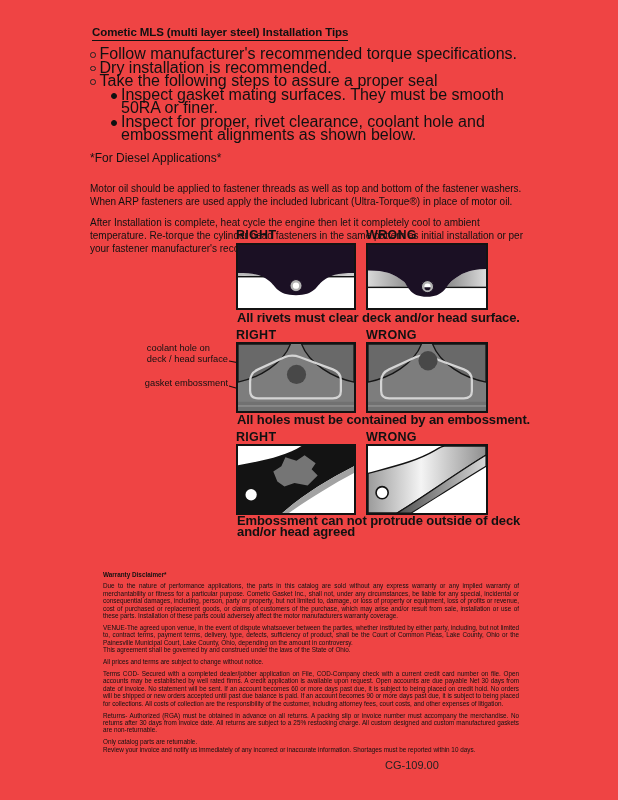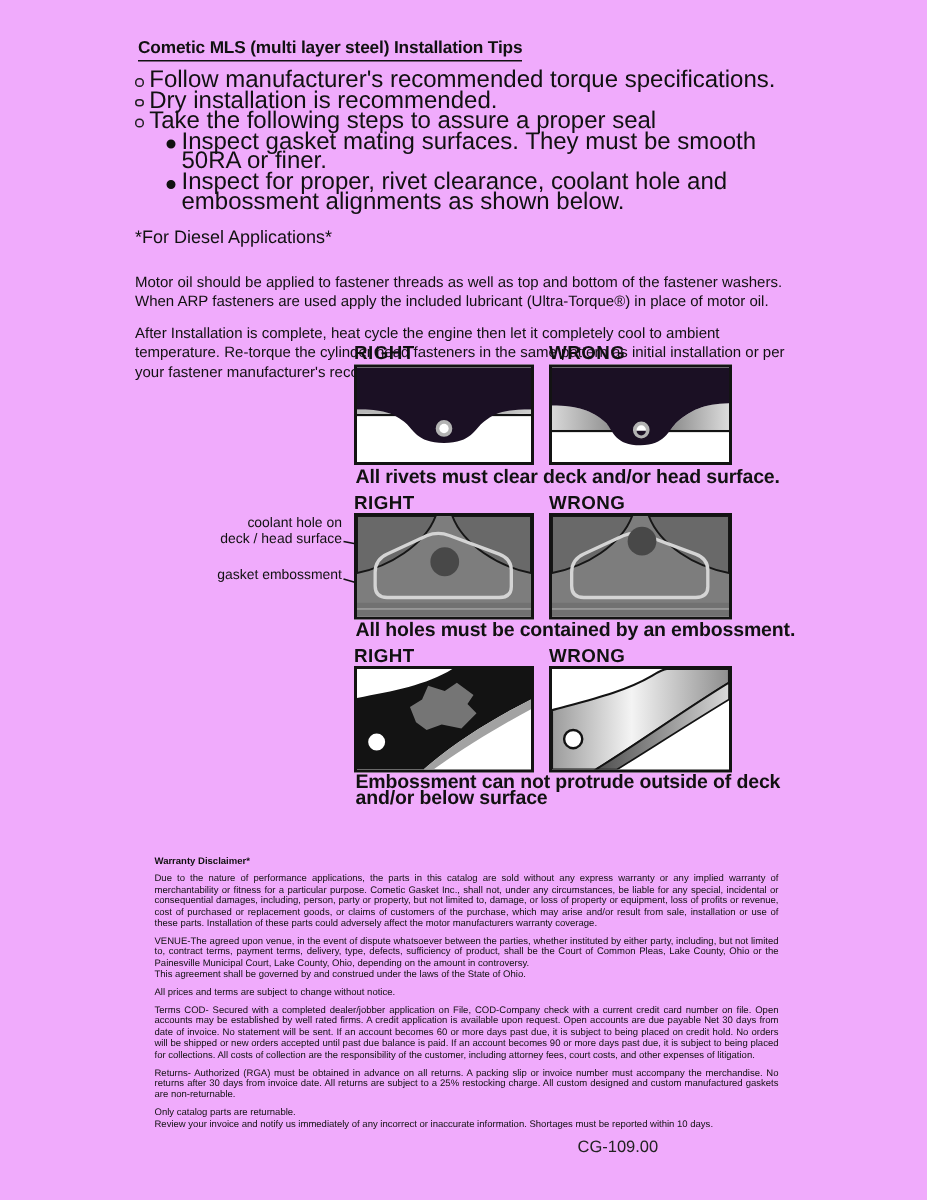--- a/index.html
+++ b/index.html
@@ -1,16 +1,16 @@
 <!DOCTYPE html>
 <html><head>
 <meta charset="utf-8">
 <style>
   html,body{margin:0;padding:0;background:#ffffff;}
-  .page{position:relative;width:618px;height:800px;background:#f0abfc;overflow:hidden;
+  .page{position:relative;width:618px;height:800px;background:#ef4444;overflow:hidden;
         font-family:"Liberation Sans",sans-serif;color:#111;}
 
   
   .content{position:absolute;left:90px;top:22px;width:445px;}
   .doc-title{display:inline-block;margin-left:2px;font-size:11.5px;font-weight:bold;
              letter-spacing:-0.1px;padding-bottom:2px;border-bottom:1.6px solid #111;}
   .bullets{margin-top:6px;font-size:16px;line-height:13.5px;}
   .b-row{display:flex;}
   .blt{flex:0 0 auto;width:3.5px;height:3.5px;border:1px solid #222;border-radius:50%;
        margin-right:4px;margin-top:5px;}
@@ -19,21 +19,21 @@
   .sec-head{font-size:12px;font-weight:normal;margin-top:9px;}
   .para{font-size:10px;line-height:13.2px;margin-top:17px;width:445px;}
   .para.gap{margin-top:8px;}
   .note{font-size:10px;margin-top:8px;}
 
   
   .dg-title{position:absolute;font-size:12.5px;font-weight:bold;letter-spacing:.3px;text-align:left;}
   .panel{position:absolute;border:2.2px solid #131313;background:#fff;box-sizing:border-box;}
   .panel svg{display:block;width:100%;height:100%;}
   .cap{position:absolute;left:237px;font-size:13px;font-weight:bold;letter-spacing:-.1px;line-height:11px;}
-  .lbl{position:absolute;right:390px;font-size:9.3px;line-height:10.8px;text-align:right;white-space:nowrap;}
+  .lbl{position:absolute;right:390px;font-size:9.3px;line-height:10.8px;text-align:left;white-space:nowrap;}
   .leader{position:absolute;left:205px;top:340px;pointer-events:none;}
 
   
   .warranty{position:absolute;left:103px;top:571px;width:416px;font-size:6.35px;line-height:7.4px;color:#111;}
   .w-head{font-weight:bold;margin-bottom:4px;}
   .w-para{text-align:justify;margin-bottom:4.5px;}
   .w-para.tight{margin-bottom:0;}
 
   .page-code{position:absolute;left:385px;top:759px;font-size:11px;color:#222;}
 </style>
@@ -176,21 +176,21 @@
             <stop offset="1" stop-color="#d8d8d8"></stop>
         </linearGradient>
       </defs>
       <path d="M0,27 C26,20 48,15 66,4.5 C71,1.5 73.5,0 76,0 L117,0 V9 C88,26.5 56,49.5 29,66 L0,66 Z" fill="url(#g3b)" stroke="#131313" stroke-width="1.4"></path>
       <path d="M29,66 C56,49.5 88,26.5 117,9 L117,20 C93,34.5 64,53 43,66 Z" fill="url(#g3e)" stroke="#131313" stroke-width="1.1"></path>
       <circle cx="14" cy="46" r="6" fill="#ffffff" stroke="#131313" stroke-width="1.6"></circle>
     </svg>
   </div>
   <div class="cap" style="top:515px">
     <div>Embossment can not protrude outside of deck</div>
-    <div>and/or below surface</div>
+    <div>and/or head agreed</div>
   </div>
 
   <div class="warranty">
     <div class="w-head">Warranty Disclaimer*</div>
     <div class="w-para">Due to the nature of performance applications, the parts in this catalog are sold without any express warranty or any implied warranty of merchantability or fitness for a particular purpose.  Cometic Gasket Inc., shall not, under any circumstances, be liable for any special, incidental or consequential damages, including, person, party or property, but not limited to, damage, or loss of property or equipment, loss of profits or revenue, cost of purchased or replacement goods, or claims of customers of the purchase, which may arise and/or result from sale, installation or use of these parts.  Installation of these parts could adversely affect the motor manufacturers warranty coverage.</div>
     <div class="w-para tight">VENUE-The agreed upon venue, in the event of dispute whatsoever between the parties, whether instituted by either party, including, but not limited to, contract terms, payment terms, delivery, type, defects, sufficiency of product, shall be the Court of Common Pleas, Lake County, Ohio or the Painesville Municipal Court, Lake County, Ohio, depending on the amount in controversy.</div>
     <div class="w-para">This agreement shall be governed by and construed under the laws of the State of Ohio.</div>
     <div class="w-para">All prices and terms are subject to change without notice.</div>
     <div class="w-para">Terms COD- Secured with a completed dealer/jobber application on File, COD-Company check with a current credit card number on file.  Open accounts may be established by well rated firms.  A credit application is available upon request.  Open accounts are due payable Net 30 days from date of invoice.  No statement will be sent.  If an account becomes 60 or more days past due, it is subject to being placed on credit hold.  No orders will be shipped or new orders accepted until past due balance is paid.  If an account becomes 90 or more days past due, it is subject to being placed for collections.  All costs of collection are the responsibility of the customer, including attorney fees, court costs, and other expenses of litigation.</div>
     <div class="w-para">Returns- Authorized (RGA) must be obtained in advance on all returns.  A packing slip or invoice number must accompany the merchandise.  No returns after 30 days from invoice date.  All returns are subject to a 25% restocking charge.  All custom designed and custom manufactured gaskets are non-returnable.</div>

